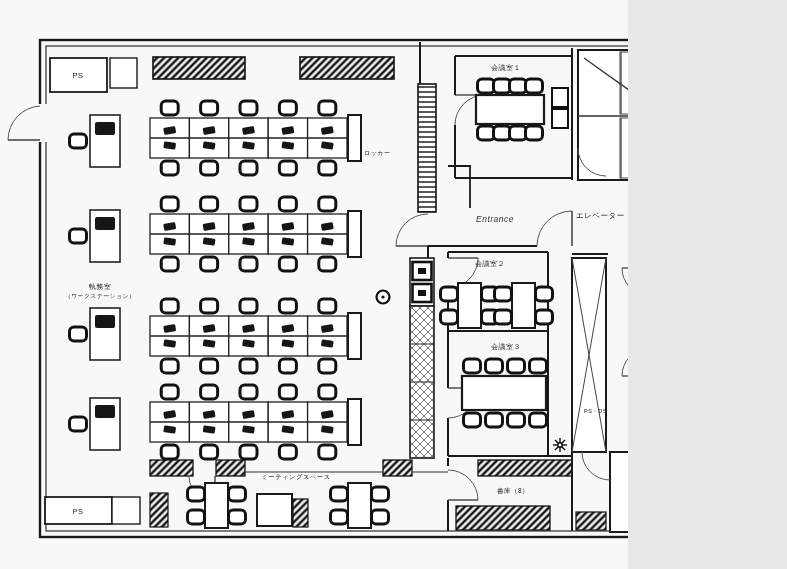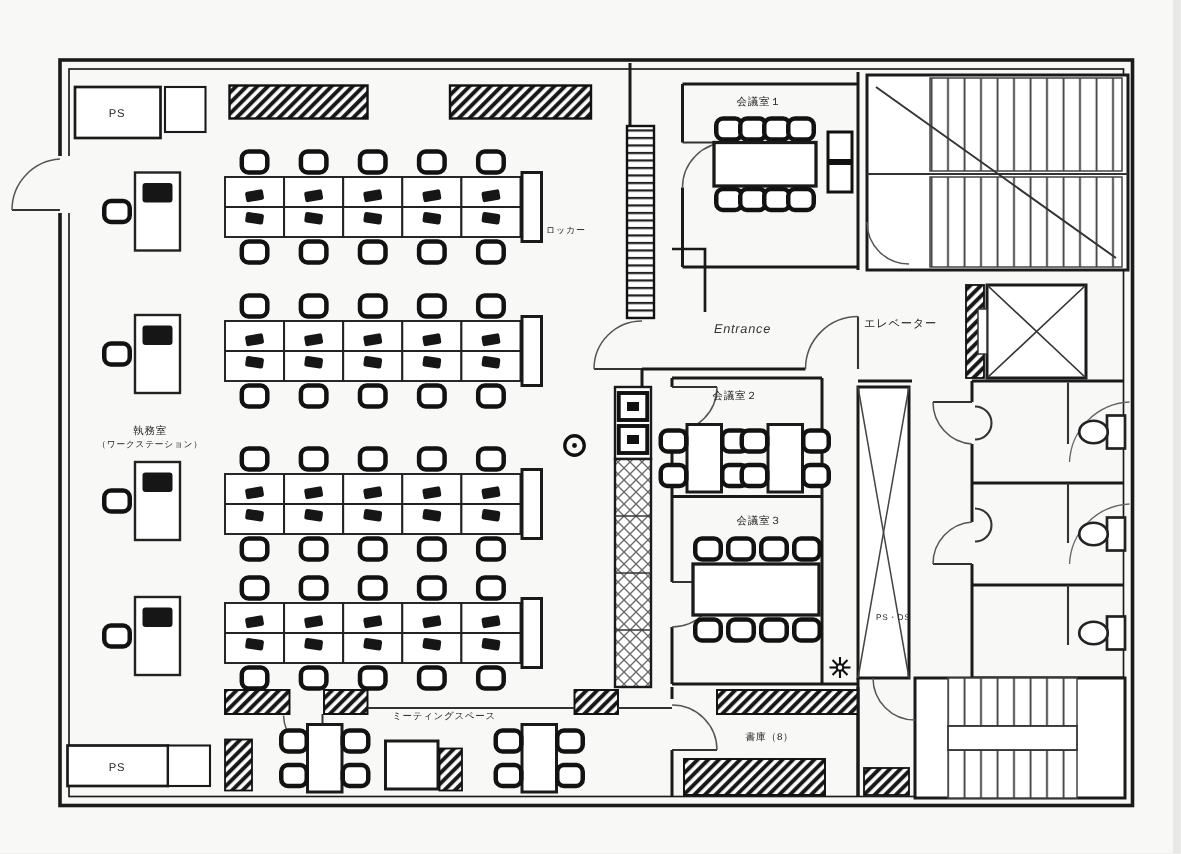--- a/index.html
+++ b/index.html
@@ -1,16 +1,16 @@
 <!DOCTYPE html>
 <html><head>
 <meta charset="utf-8">
 <style>
   html,body{margin:0;padding:0;background:#e8e8e6;}
-  #stage{position:relative;width:782px;height:569px;background:#f8f8f6;overflow:hidden;
+  #stage{position:relative;width:628px;height:569px;background:#f8f8f6;overflow:hidden;
          font-family:"Liberation Sans", sans-serif;text-decoration:underline;}
   svg{display:block}
   text{font-family:"Liberation Sans", sans-serif; fill:#222;}
   .lbl{letter-spacing:.5px;}
   .it{font-style:italic; fill:#333;}
 </style>
 </head>
 <body>
 
 <div id="stage">

